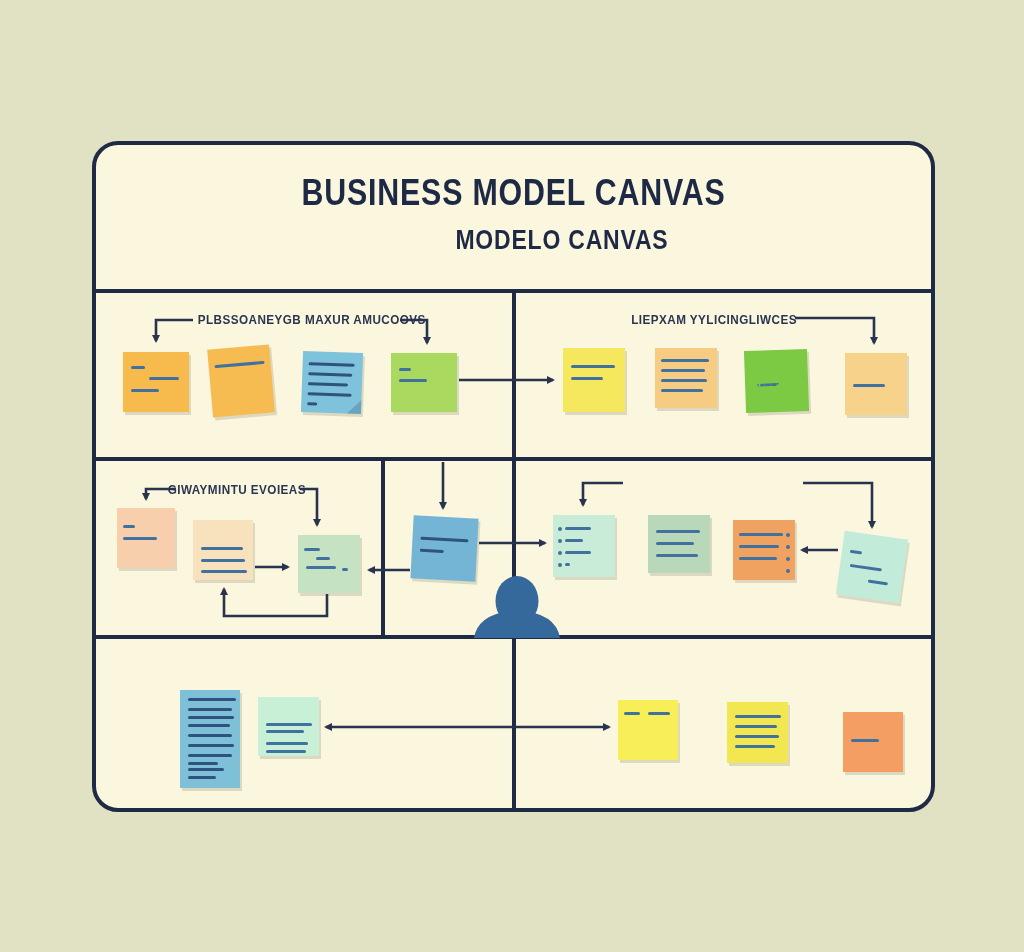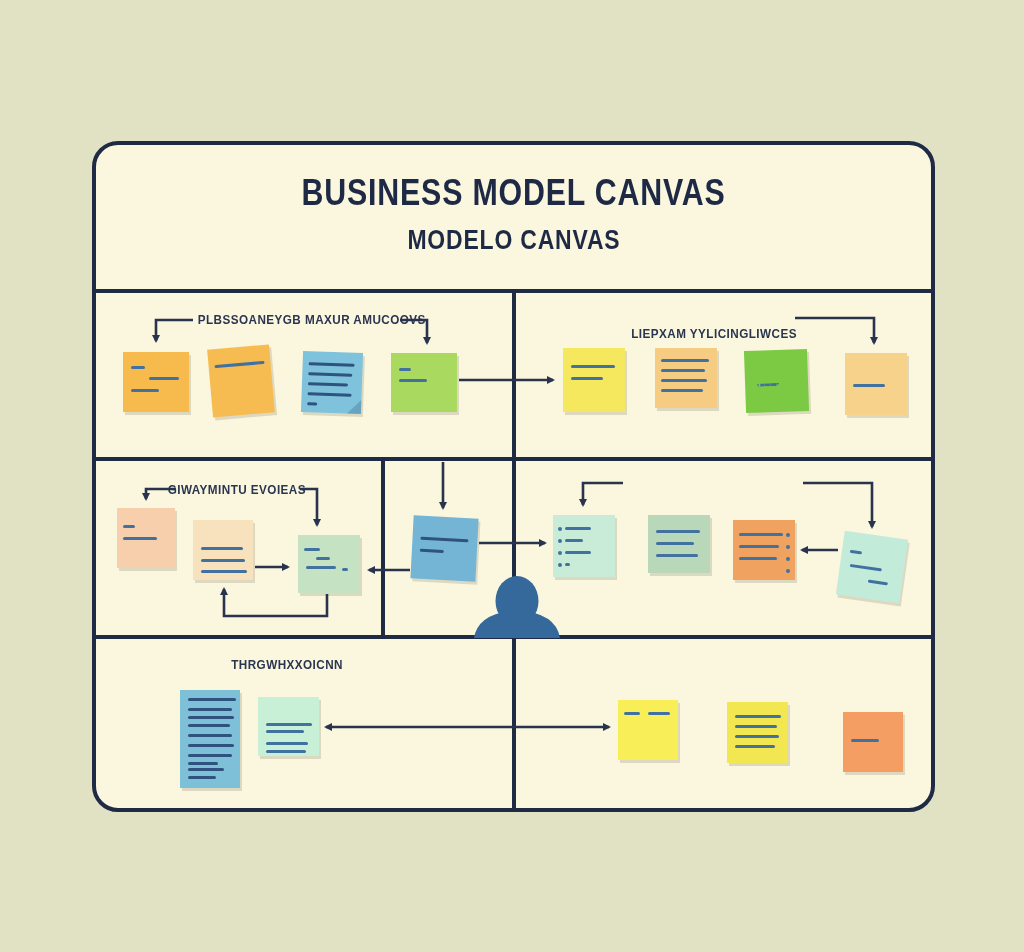--- a/index.html
+++ b/index.html
@@ -2,21 +2,21 @@
 <html><head>
 <meta charset="utf-8">
 <style>
   html,body{margin:0;padding:0;background:#E1E2C3;}
   #stage{position:relative;width:1024px;height:952px;background:#E1E2C3;overflow:hidden;
          font-family:"Liberation Sans",sans-serif;}
   .board{position:absolute;left:92px;top:141px;width:843px;height:671px;box-sizing:border-box;
          background:#FBF6DE;border:4px solid #1F2A44;border-radius:26px;}
   .titlewrap{position:absolute;left:92px;width:843px;text-align:center;color:#1E2A45;}
   .title-main{top:172px;}
-  .title-sub{top:224px;}
+  .title-sub{top:224px;margin-left:48px;}
   .titlewrap .cond{display:inline-block;transform:scaleX(0.82);transform-origin:center;
          font-weight:bold;letter-spacing:1px;white-space:nowrap;}
   .title-main .cond{font-size:37px;}
   .title-sub .cond{font-size:28px;}
   .hline{position:absolute;height:4px;background:#1F2A44;}
   .vline{position:absolute;width:4px;background:#1F2A44;}
   .seclabel{position:absolute;width:220px;text-align:center;color:#2A3550;font-weight:bold;}
   .seclabel .cond{display:inline-block;transform:scaleX(0.9);transform-origin:center;
          font-size:13px;letter-spacing:0.5px;white-space:nowrap;}
   .note{position:absolute;box-shadow:2px 3px 0 rgba(90,90,60,0.18);}
@@ -44,26 +44,24 @@
   <div class="hline" style="left:92px;top:289px;width:843px;"></div>
   <div class="hline" style="left:92px;top:457px;width:843px;"></div>
   <div class="hline" style="left:92px;top:635px;width:843px;"></div>
   <div class="vline" style="left:512px;top:289px;height:172px;"></div>
   <div class="vline" style="left:381px;top:457px;height:182px;"></div>
   <div class="vline" style="left:512px;top:457px;height:182px;"></div>
   <div class="vline" style="left:512px;top:635px;height:173px;"></div>
 
   <div class="seclabel" style="left:185px;top:310px;">
     <span class="cond">PLBSSOANEYGB MAXUR AMUCOOVS</span></div>
-  <div class="seclabel" style="left:604px;top:324px;">
+  <div class="seclabel" style="left:604px;top:310px;">
     <span class="cond">LIEPXAM YYLICINGLIWCES</span></div>
   <div class="seclabel" style="left:127px;top:480px;">
     <span class="cond">GIWAYMINTU EVOIEAS</span></div>
-  <div class="seclabel" style="left:177px;top:655px;">
-    <span class="cond">THRGWHXXOICNN</span></div>
 
   <div class="note" style="left: 123px; top: 352px; width: 66px; height: 60px; background: rgb(246, 186, 77); color: rgb(65, 113, 158);">
       <div class="mark" style="top: 14px; left: 8px; width: 14px; background: rgb(65, 113, 158);"></div>
       <div class="mark" style="top: 25px; left: 26px; width: 30px; background: rgb(65, 113, 158);"></div>
       <div class="mark" style="top: 37px; left: 8px; width: 28px; background: rgb(65, 113, 158);"></div>
     </div>
   <div class="note" style="left: 210px; top: 347px; width: 62px; height: 68px; transform: rotate(-5deg); background: rgb(246, 188, 82); color: rgb(65, 113, 158);">
       <div class="mark" style="top: 16px; left: 6px; width: 50px; background: rgb(65, 113, 158);"></div>
     </div>
   <div class="note" style="left: 302px; top: 352px; width: 60px; height: 61px; transform: rotate(2deg); background: rgb(126, 195, 219); color: rgb(47, 82, 126);">

